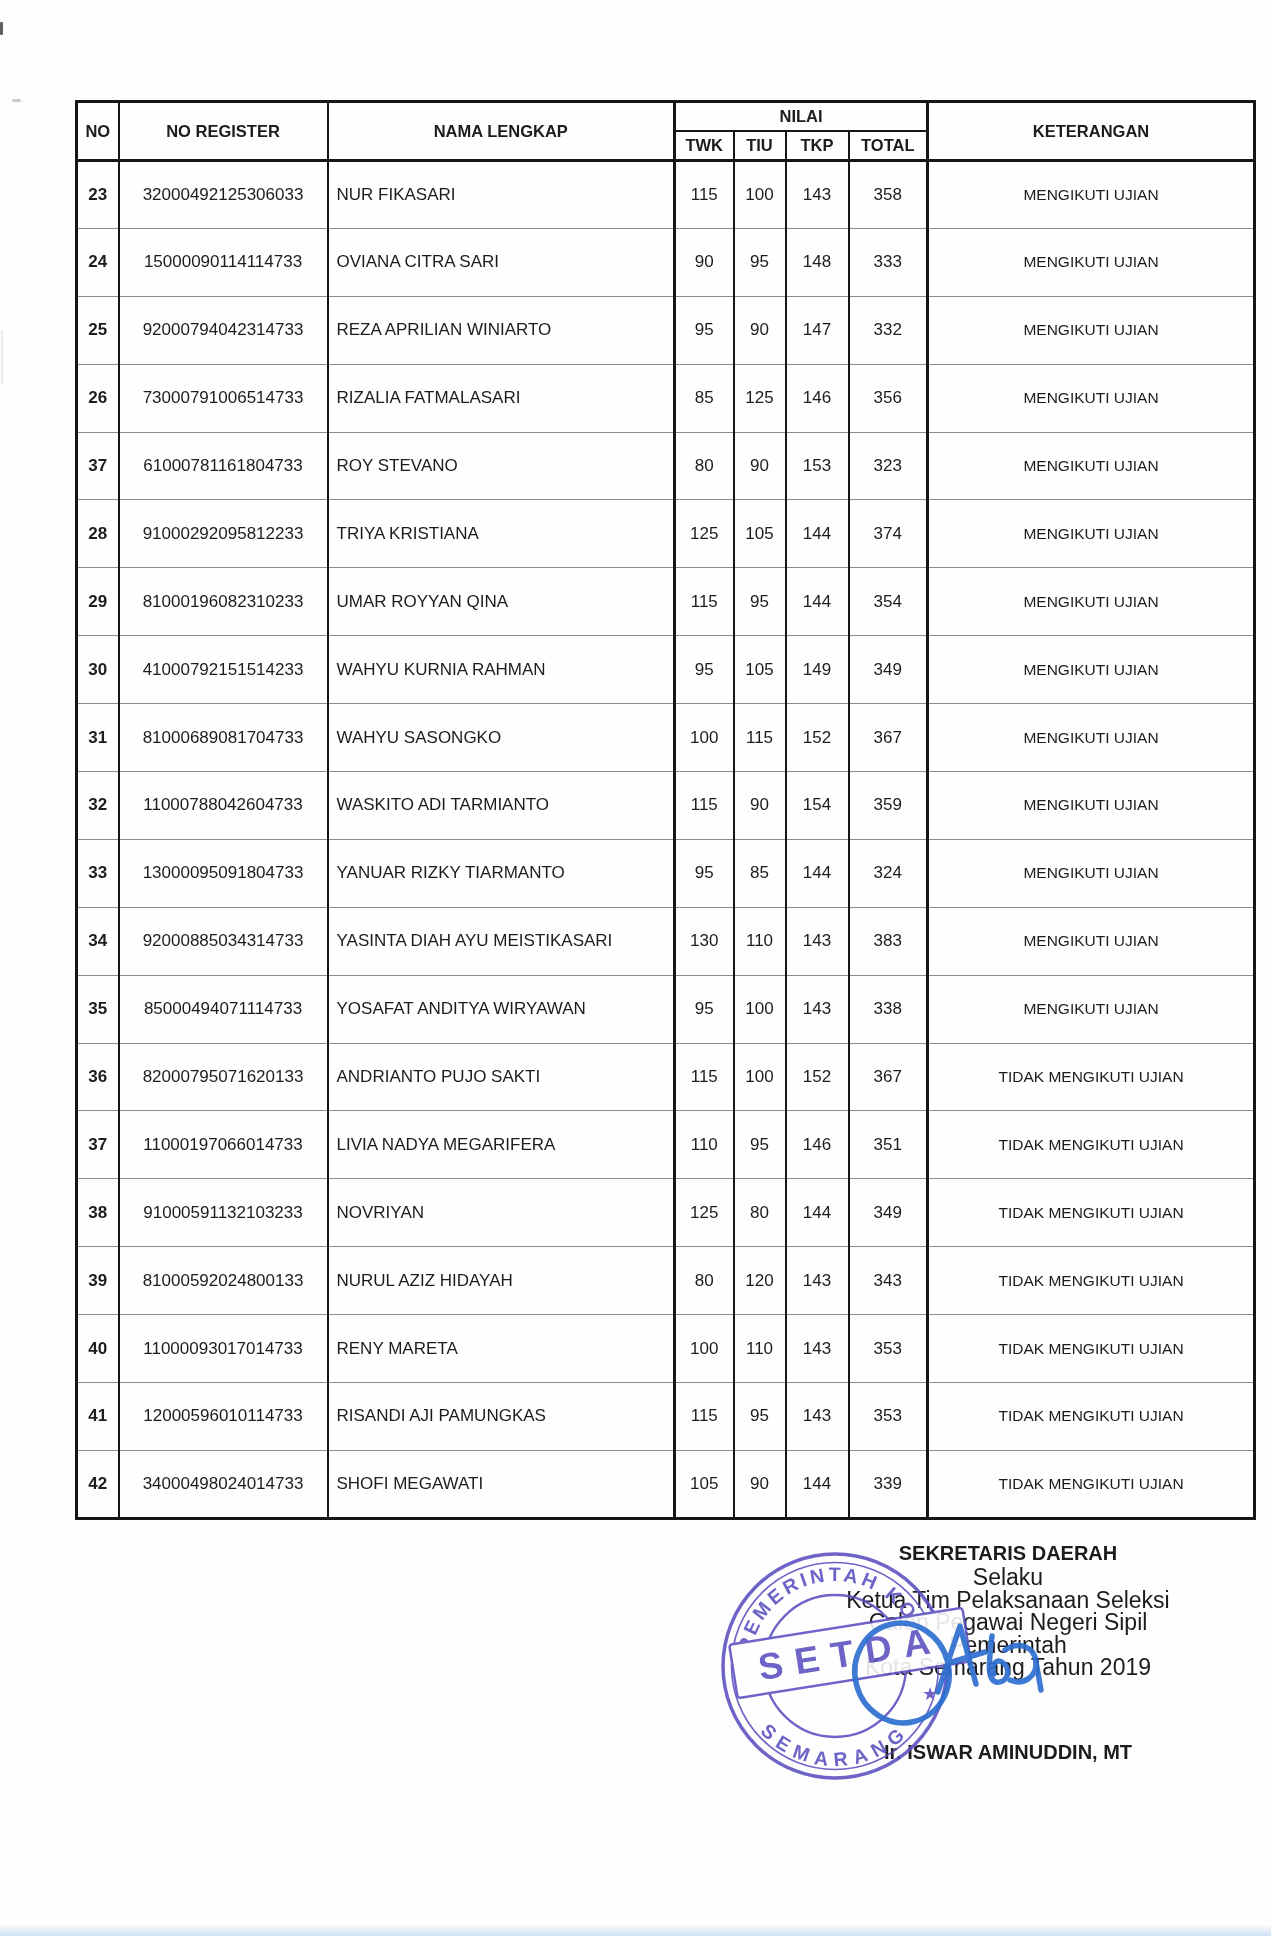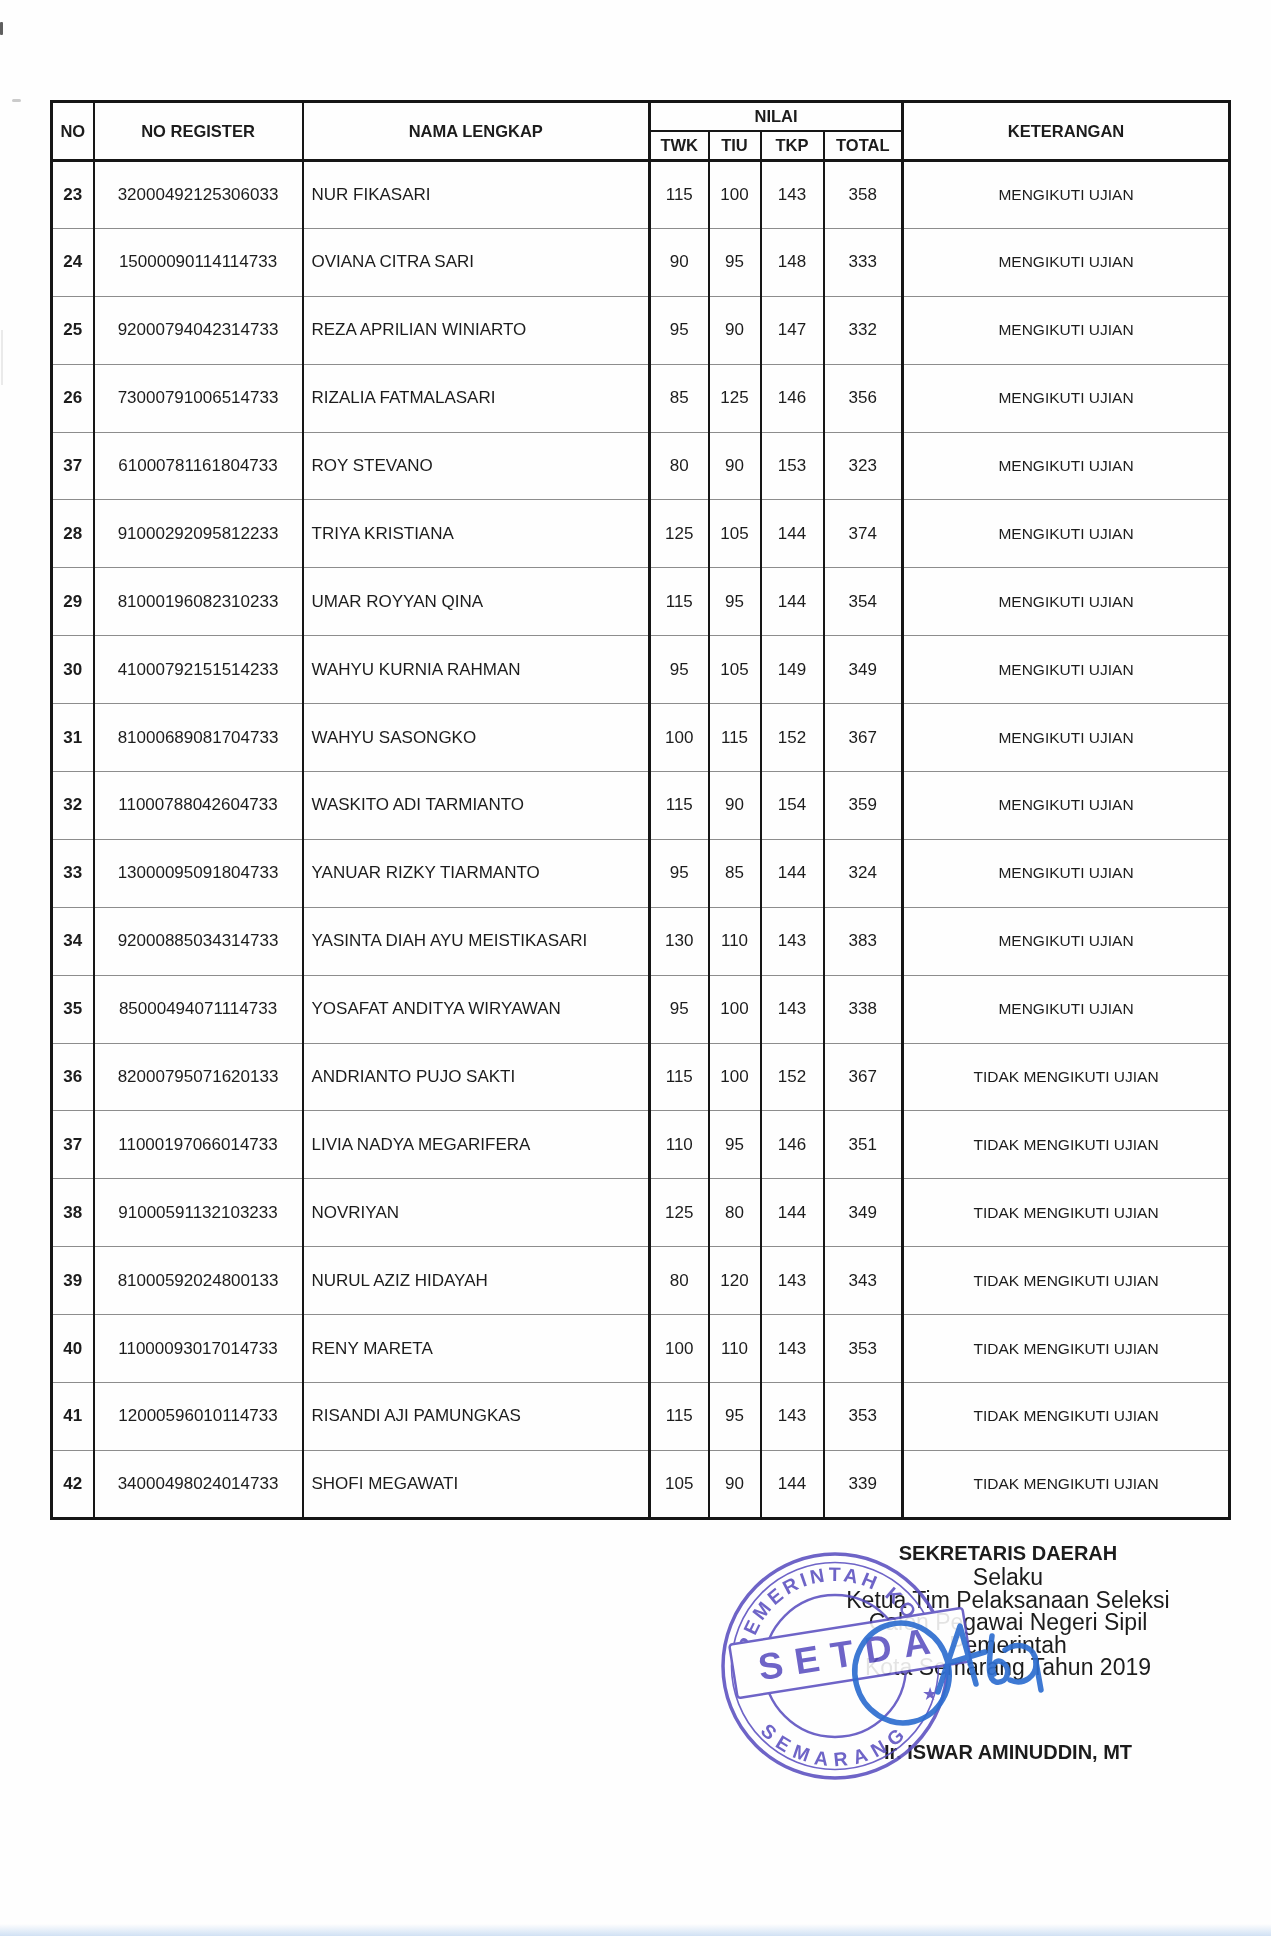--- a/index.html
+++ b/index.html
@@ -1,19 +1,19 @@
 <!DOCTYPE html>
 <html><head>
 <meta charset="utf-8">
 <style>
   html,body{margin:0;padding:0;background:#e8e8e8;}
   .page{position:relative;width:1271px;height:1936px;background:#fefefe;margin:0 auto;
         font-family:"Liberation Sans","DejaVu Sans",sans-serif;color:#1c1c1c;overflow:hidden;}
   
-  table.results{position:absolute;left:50px;top:100px;width:1178px;border-collapse:collapse;
+  table.results{position:absolute;left:75px;top:100px;width:1178px;border-collapse:collapse;
         table-layout:fixed;border:3px solid #161616;}
   table.results th, table.results td{overflow:hidden;white-space:nowrap;}
   thead th{font-weight:bold;font-size:16.5px;text-align:center;vertical-align:middle;
         border-left:2px solid #161616;height:25px;}
   thead{border-bottom:3px solid #161616;}
   thead th:first-child{border-left:none;}
   thead tr.sub th{border-top:2px solid #161616;}
   th.thick-l, td.thick-l{border-left:3px solid #161616 !important;}
   tbody tr{height:67.9px;}
   tbody td{border-left:2px solid #161616;border-top:1px solid #8d8d8d;

